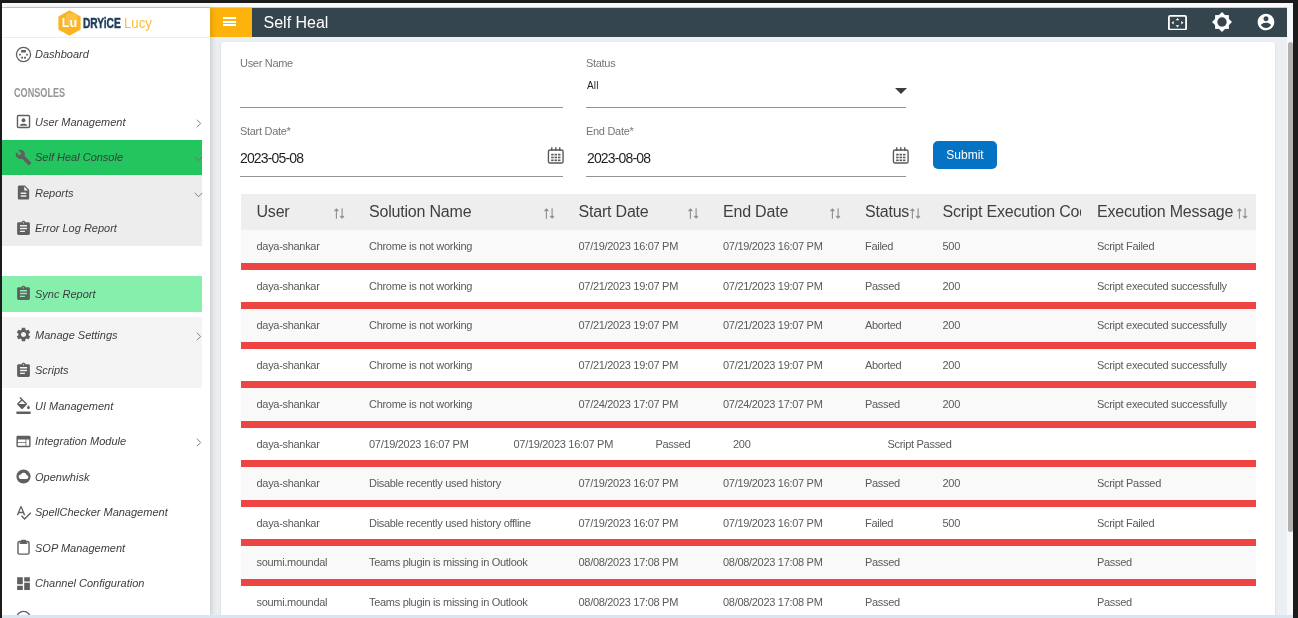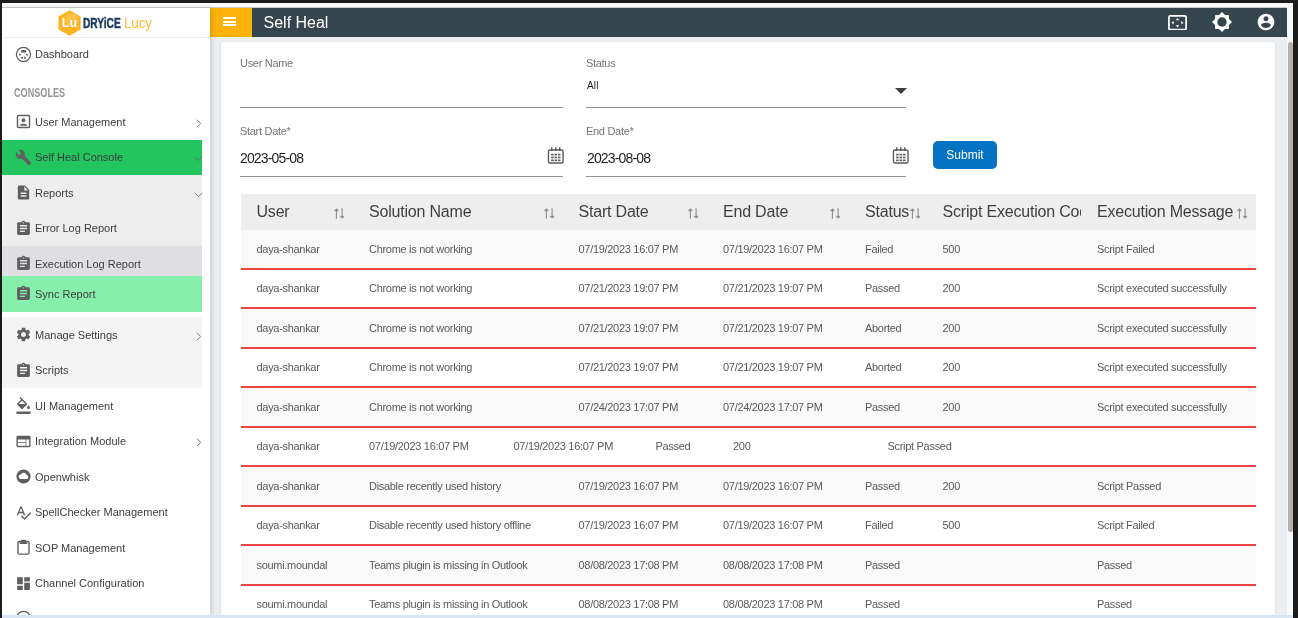--- a/index.html
+++ b/index.html
@@ -4,32 +4,32 @@
 <style>
 * { margin:0; padding:0; box-sizing:border-box; }
 html,body { width:1298px; height:618px; overflow:hidden; }
 body { font-family:"Liberation Sans",sans-serif; background:#1c1c1c; position:relative; }
 .abs { position:absolute; }
 .lbl { font-size:11px; letter-spacing:-0.3px; color:#767676; }
 .val { font-size:14px; letter-spacing:-0.85px; color:#1e1e1e; }
 .uline { border-bottom:1px solid #949494; }
 
 #sidebar { left:2px; top:8px; width:208px; height:607px; background:#fff; z-index:10; box-shadow:2px 0 5px rgba(0,0,0,0.14); }
-.mi { position:absolute; left:0; width:200px; height:35.5px; }
+.mi { position:absolute; left:0; width:200px; height:35.5px;font-style:italic; }
 .mi .ico { position:absolute; left:13px; top:9.25px; width:17px; height:17px; }
 .mi .txt { position:absolute; left:33px; top:11.5px; font-size:11px; color:#3d3d3d; white-space:nowrap; }
 .mi .chev { position:absolute; left:190px; top:11.5px; width:11px; height:11px; }
 
 #tbl { left:240.5px; top:194px; width:1015.5px; z-index:2; }
 .trow { display:flex; width:1015.5px; }
 .trow > div { padding-left:16px; padding-right:4px; font-size:11px; letter-spacing:-0.3px; color:#5a5a5a; white-space:nowrap; overflow:hidden; display:flex; align-items:center; }
 .c0{width:112.5px;} .c1{width:209.5px;} .c2{width:144.5px;} .c3{width:142px;} .c4{width:77.5px;} .c5{width:154.5px;} .c6{width:175px;}
 .thead { height:36px; background:#eeeeee; }
 .thead > div { color:#3f3f3f; font-size:16px; letter-spacing:-0.2px; justify-content:space-between; padding-right:7px; }
-.tr { height:39.5px; border-bottom:2px solid #ef4444; background:#fff;text-align:center; }
+.tr { height:39.5px; border-bottom:7px solid #ef4444; background:#fff;text-align:center; }
 .tr.odd { background:#f9f9f9; }
 </style>
 </head>
 <body>
 
   <div class="abs" style="left:2px;top:3px;width:1291px;height:5px;background:#fbfbfb;"></div>
   <div class="abs" style="left:2px;top:6.5px;width:1291px;height:1px;background:#cccccc;"></div>
 
   <div class="abs" style="left:210px;top:37px;width:1077px;height:578px;background:#eceff1;"></div>
 
@@ -114,26 +114,20 @@
       <span class="txt">Reports</span>
       <span class="chev"><svg viewBox="0 0 24 24" width="13" height="13" fill="none" stroke="#6e6e6e" stroke-width="1.6">
           <path d="M5 9l7 7 7-7"></path>
         </svg></span>
     </div>
     <div class="mi" style="top:202.5px;background:#ededee;">
       <span class="ico"><svg viewBox="0 0 24 24" width="17" height="17" fill="#5f5f5f">
           <path d="M19 3h-4.18C14.4 1.84 13.3 1 12 1c-1.3 0-2.4.84-2.82 2H5c-1.1 0-2 .9-2 2v14c0 1.1.9 2 2 2h14c1.1 0 2-.9 2-2V5c0-1.1-.9-2-2-2zm-7 0c.55 0 1 .45 1 1s-.45 1-1 1-1-.45-1-1 .45-1 1-1zm2 14H7v-2h7v2zm3-4H7v-2h10v2zm0-4H7V7h10v2z"></path>
         </svg></span>
       <span class="txt">Error Log Report</span>
-    </div>
-    <div class="mi" style="top:238px;background:linear-gradient(to bottom,#dfdee3 0,#dfdee3 30.5px,#efeff1 30.5px,#efeff1 100%);">
-      <span class="ico"><svg viewBox="0 0 24 24" width="17" height="17" fill="#5f5f5f">
-          <path d="M19 3h-4.18C14.4 1.84 13.3 1 12 1c-1.3 0-2.4.84-2.82 2H5c-1.1 0-2 .9-2 2v14c0 1.1.9 2 2 2h14c1.1 0 2-.9 2-2V5c0-1.1-.9-2-2-2zm-7 0c.55 0 1 .45 1 1s-.45 1-1 1-1-.45-1-1 .45-1 1-1zm2 14H7v-2h7v2zm3-4H7v-2h10v2zm0-4H7V7h10v2z"></path>
-        </svg></span>
-      <span class="txt">Execution Log Report</span>
     </div>
     <div class="mi" style="top:268px;background:#86efac;">
       <span class="ico"><svg viewBox="0 0 24 24" width="17" height="17" fill="#5f5f5f">
           <path d="M19 3h-4.18C14.4 1.84 13.3 1 12 1c-1.3 0-2.4.84-2.82 2H5c-1.1 0-2 .9-2 2v14c0 1.1.9 2 2 2h14c1.1 0 2-.9 2-2V5c0-1.1-.9-2-2-2zm-7 0c.55 0 1 .45 1 1s-.45 1-1 1-1-.45-1-1 .45-1 1-1zm2 14H7v-2h7v2zm3-4H7v-2h10v2zm0-4H7V7h10v2z"></path>
         </svg></span>
       <span class="txt">Sync Report</span>
     </div>
     <div class="mi" style="top:309px;background:#f4f4f4;">
       <span class="ico"><svg viewBox="0 0 24 24" width="17" height="17" fill="#5f5f5f">
           <path d="M19.14 12.94c.04-.3.06-.61.06-.94 0-.32-.02-.64-.07-.94l2.03-1.58c.18-.14.23-.41.12-.61l-1.92-3.32c-.12-.22-.37-.29-.59-.22l-2.39.96c-.5-.38-1.03-.7-1.62-.94l-.36-2.54c-.04-.24-.24-.41-.48-.41h-3.84c-.24 0-.43.17-.47.41l-.36 2.54c-.59.24-1.13.57-1.62.94l-2.39-.96c-.22-.08-.47 0-.59.22L2.74 8.87c-.12.21-.08.47.12.61l2.03 1.58c-.05.3-.09.63-.09.94s.02.64.07.94l-2.03 1.58c-.18.14-.23.41-.12.61l1.92 3.32c.12.22.37.29.59.22l2.39-.96c.5.38 1.03.7 1.62.94l.36 2.54c.05.24.24.41.48.41h3.84c.24 0 .44-.17.47-.41l.36-2.54c.59-.24 1.13-.56 1.62-.94l2.39.96c.22.08.47 0 .59-.22l1.92-3.32c.12-.22.07-.47-.12-.61l-2.01-1.58zM12 15.6c-1.98 0-3.6-1.62-3.6-3.6s1.62-3.6 3.6-3.6 3.6 1.62 3.6 3.6-1.62 3.6-3.6 3.6z"></path>

